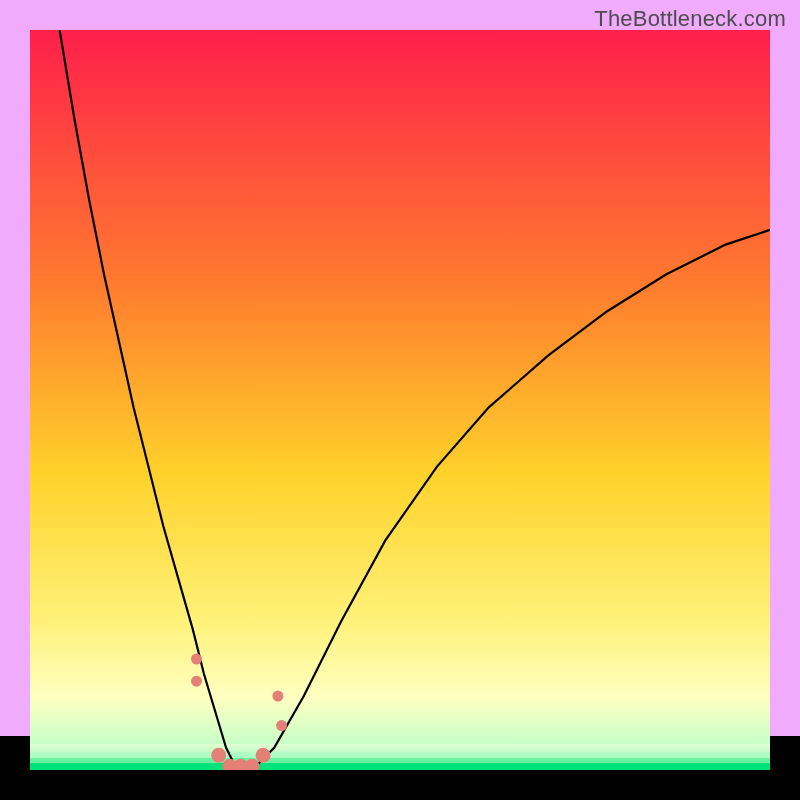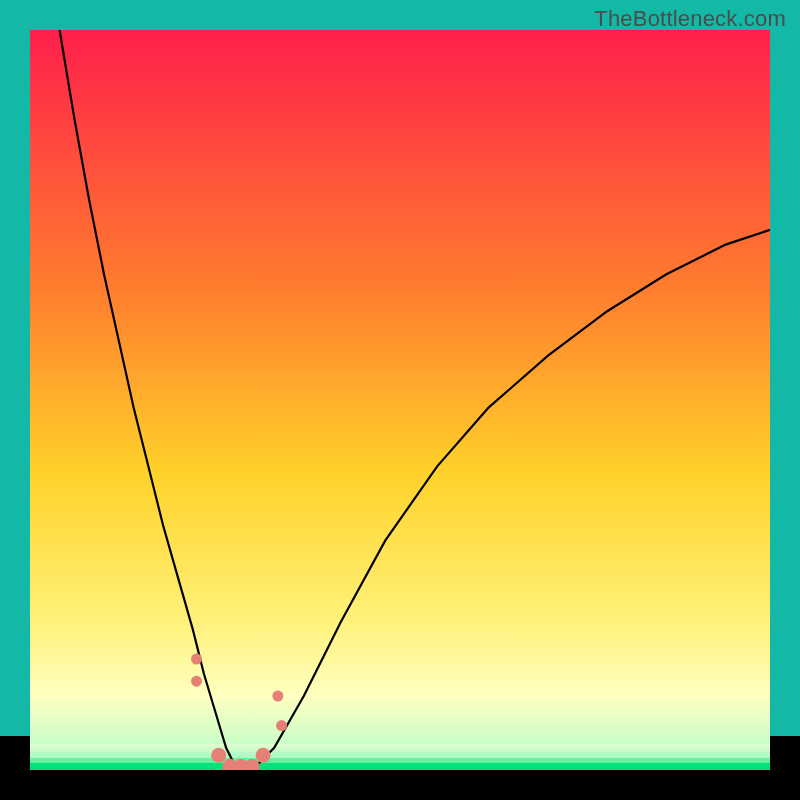--- a/index.html
+++ b/index.html
@@ -8,21 +8,21 @@
     width: 800px;
     height: 800px;
     overflow: hidden;
     background: #000;
     font-family: Arial, Helvetica, sans-serif;
   }
   .frame {
     position: relative;
     width: 800px;
     height: 736px;
-    background: #14b8a6;
+    background: #f0abfc;
   }
   .plot-area {
     position: absolute;
     left: 30px;
     top: 30px;
     width: 740px;
     height: 740px;
     
   }
   .watermark {

